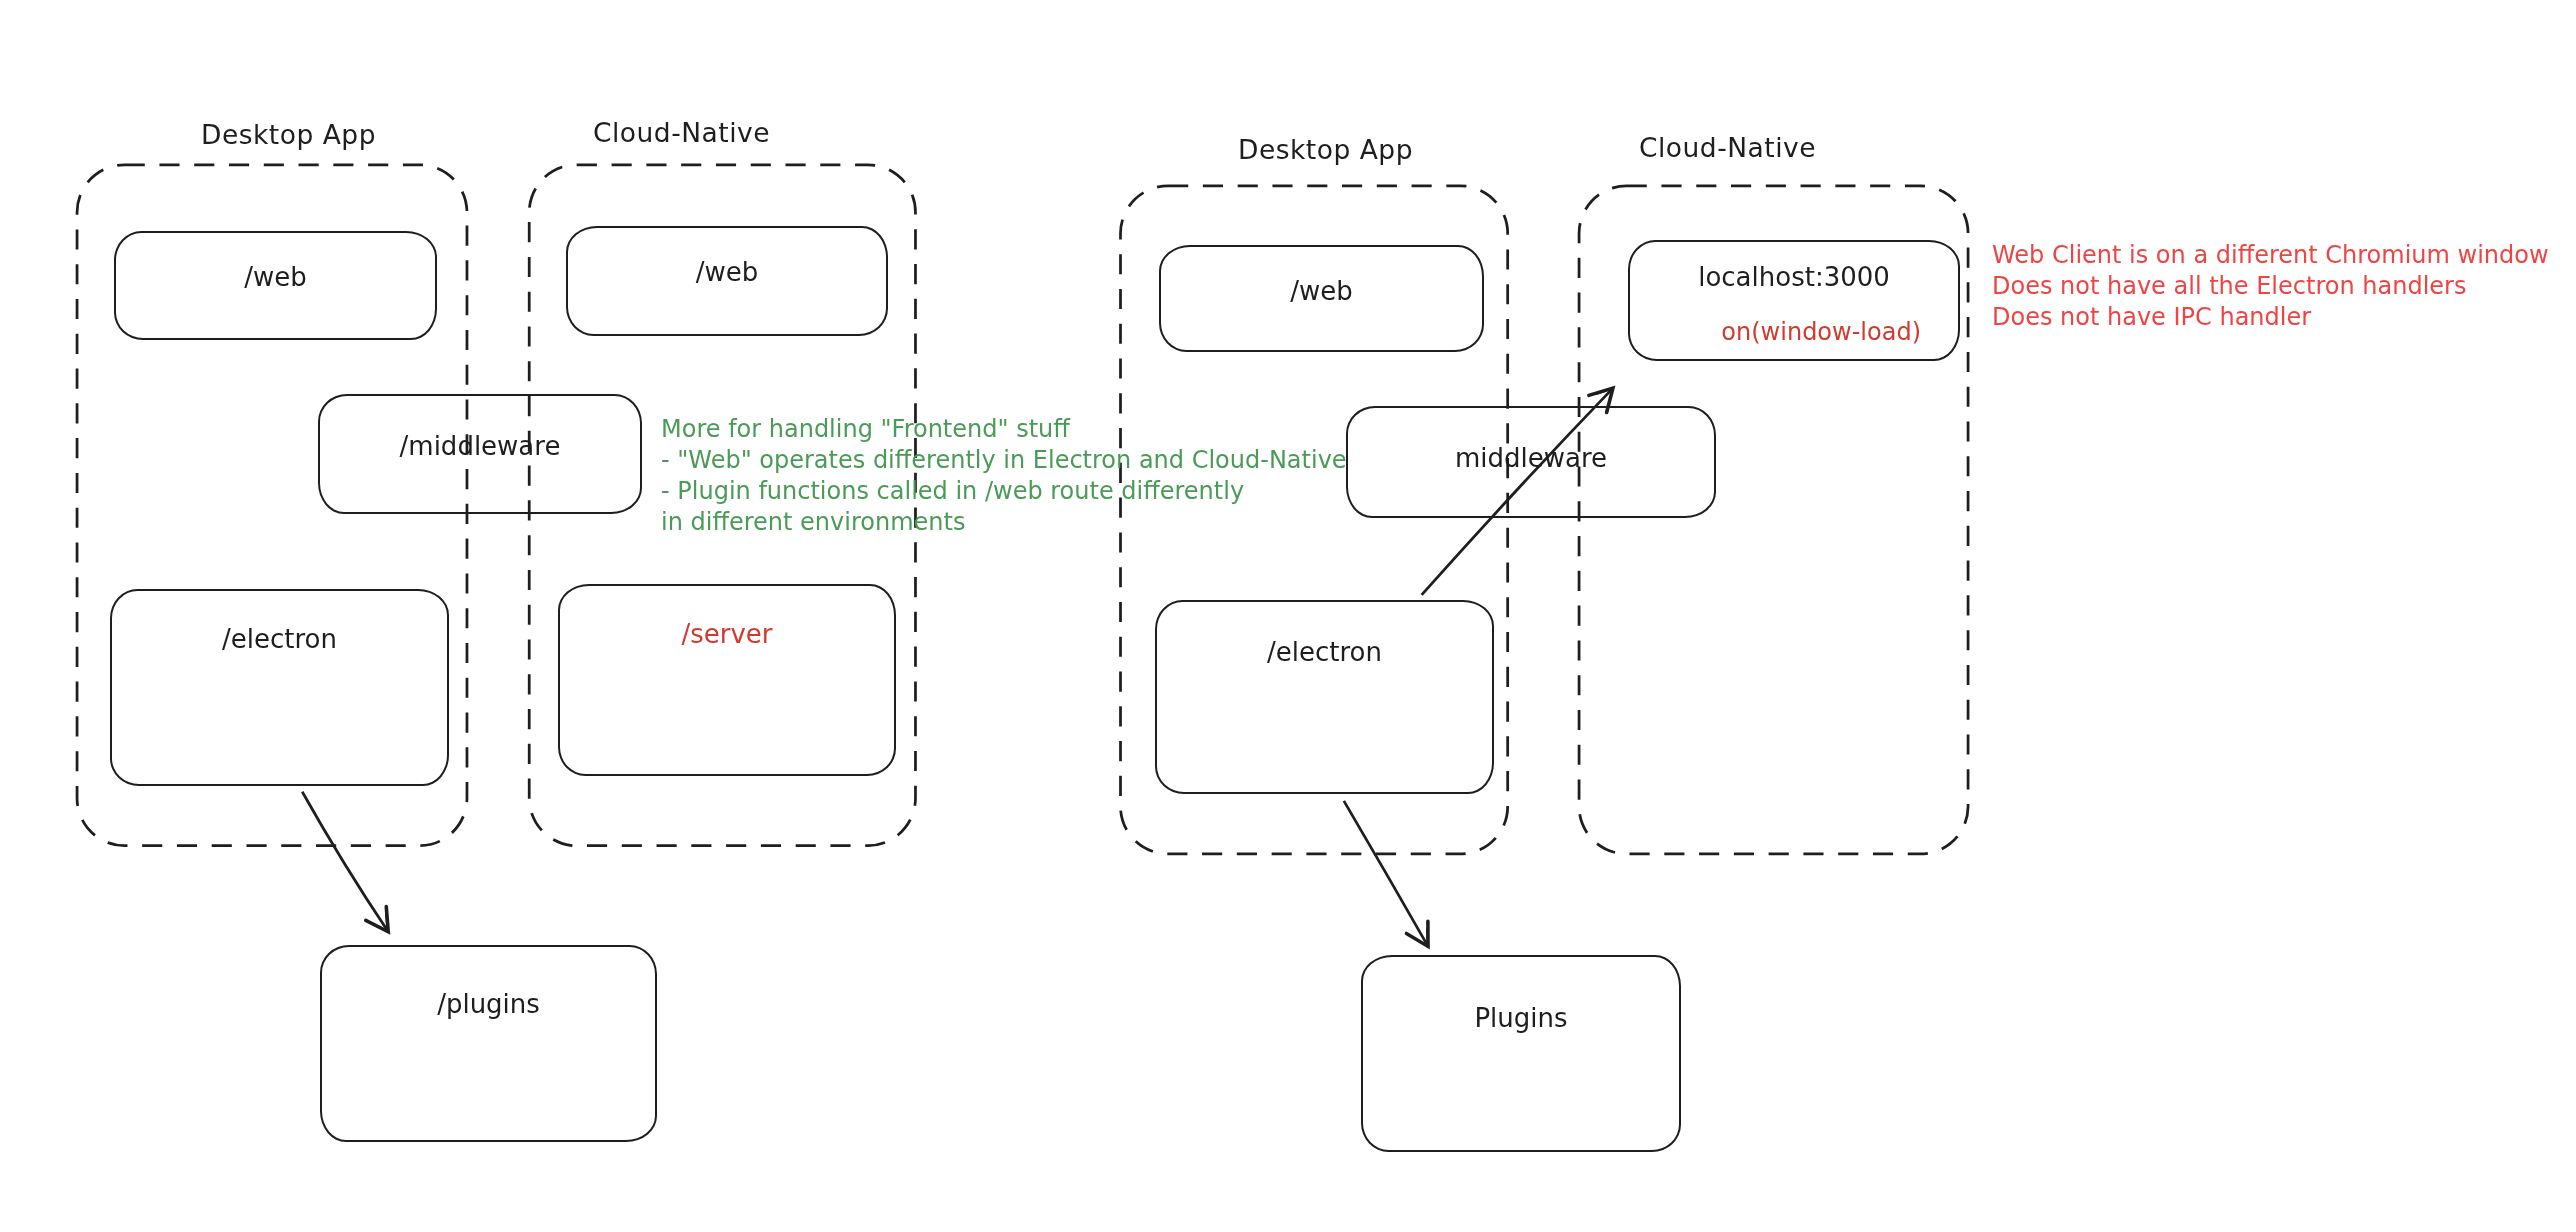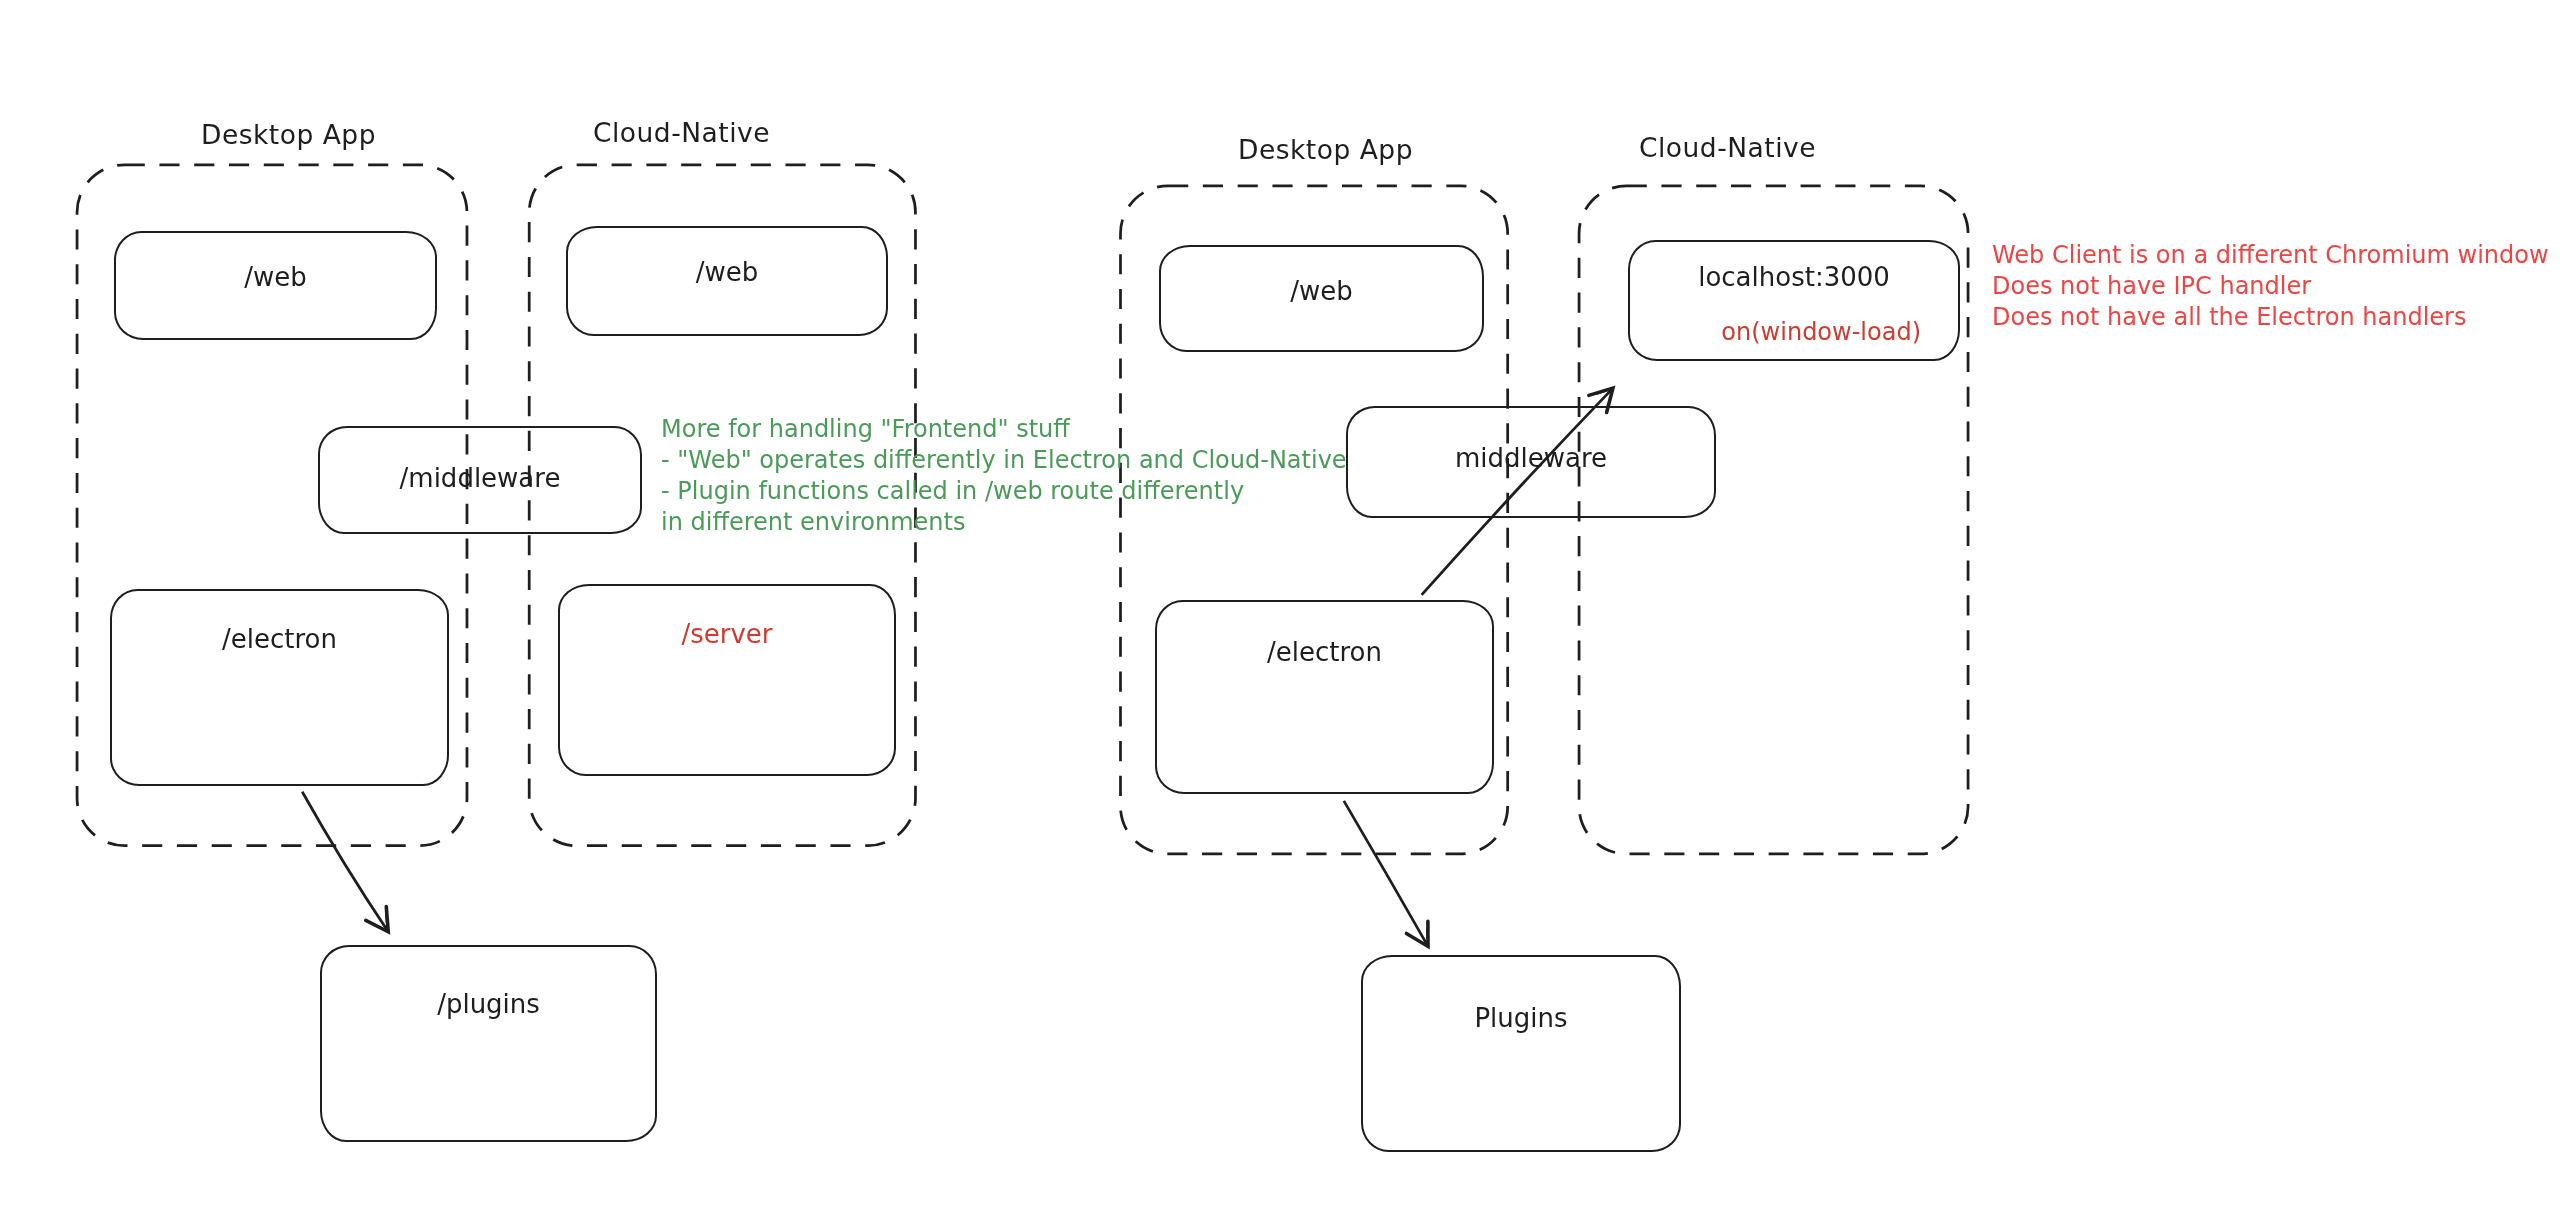--- a/index.html
+++ b/index.html
@@ -88,21 +88,21 @@
   <div class="group-label" style="left:593px; top:117px;">Cloud-Native</div>
 
   <div class="node r1" style="left:114px; top:231px; width:323px; height:109px; padding-top:29px;">
     <span class="node-label">/web</span>
   </div>
 
   <div class="node r2" style="left:566px; top:226px; width:322px; height:110px; padding-top:29px;">
     <span class="node-label">/web</span>
   </div>
 
-  <div class="node r3" style="left:318px; top:426px; width:324px; height:108px; padding-top:35px;">
+  <div class="node r3" style="left:318px; top:394px; width:324px; height:120px; padding-top:35px;">
     <span class="node-label">/middleware</span>
   </div>
 
   <div class="node r1" style="left:110px; top:589px; width:339px; height:197px; padding-top:33px;">
     <span class="node-label">/electron</span>
   </div>
 
   <div class="node r2" style="left:558px; top:584px; width:338px; height:192px; padding-top:33px;">
     <span class="node-label red">/server</span>
   </div>
@@ -138,18 +138,18 @@
   <div class="node r1" style="left:1155px; top:600px; width:339px; height:194px; padding-top:35px;">
     <span class="node-label">/electron</span>
   </div>
 
   <div class="node r2" style="left:1361px; top:955px; width:320px; height:197px; padding-top:46px;">
     <span class="node-label">Plugins</span>
   </div>
 
   <div class="note red" style="left:1992px; top:240px;">
     <div>Web Client is on a different Chromium window</div>
+    <div>Does not have all the Electron handlers</div>
     <div>Does not have IPC handler</div>
-    <div>Does not have all the Electron handlers</div>
   </div>
 
 </div>
 
 
 </body></html>

